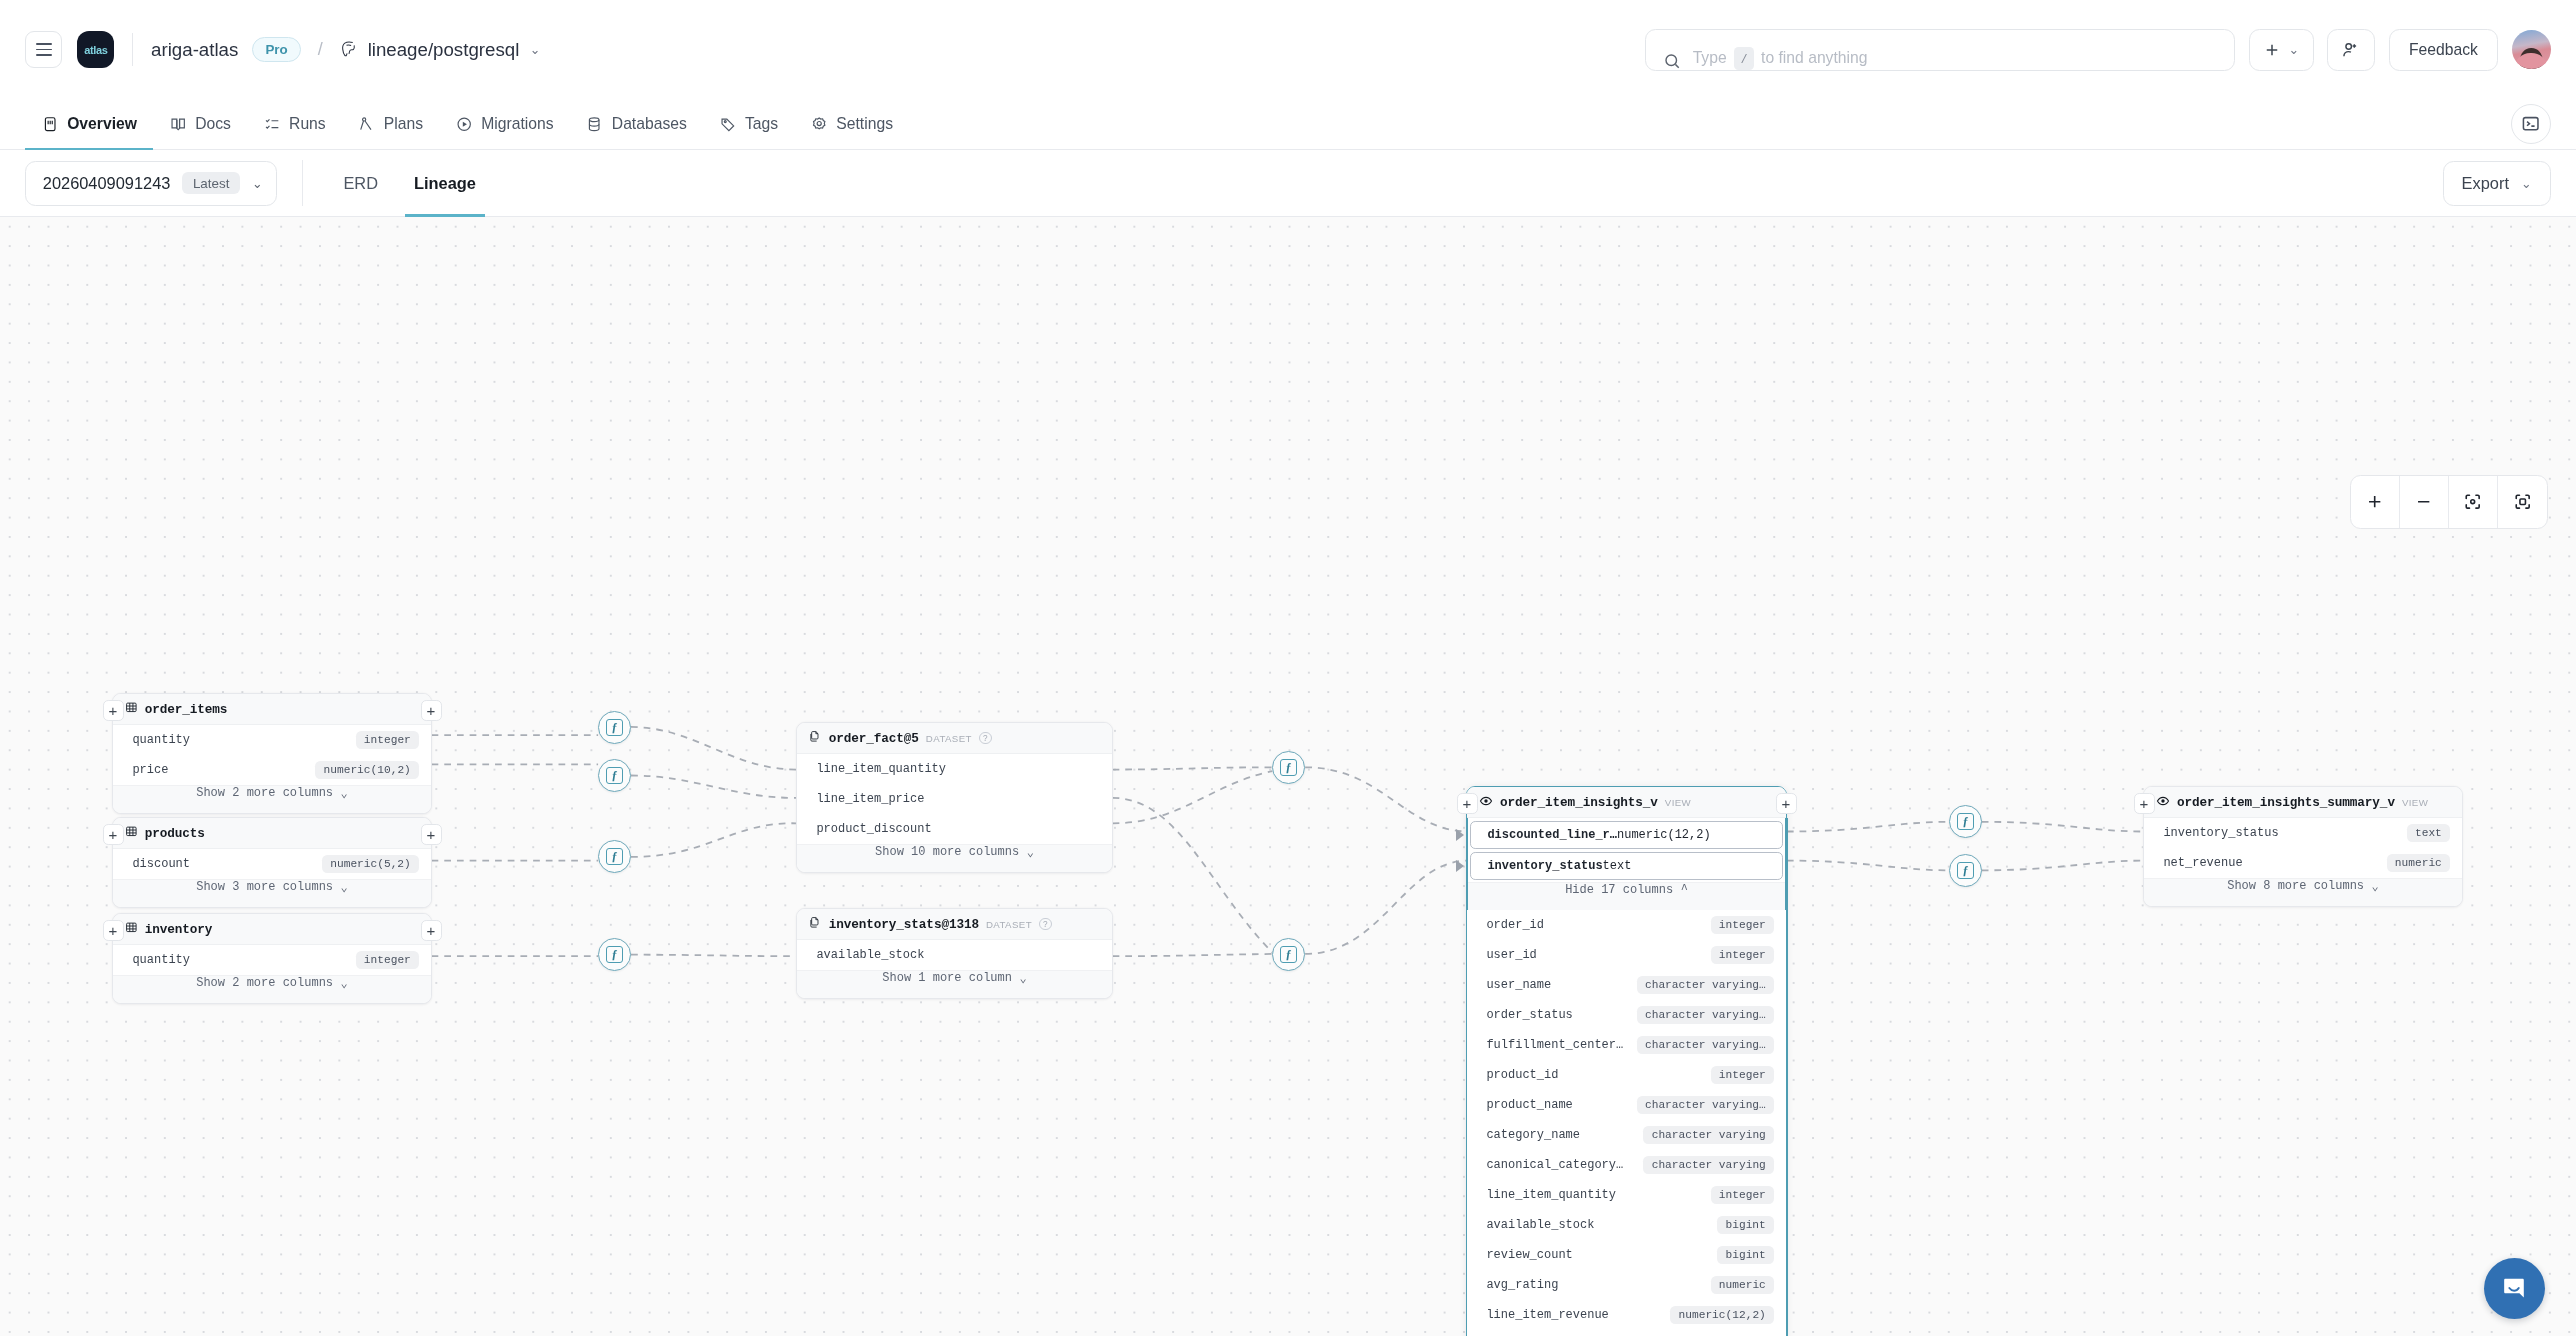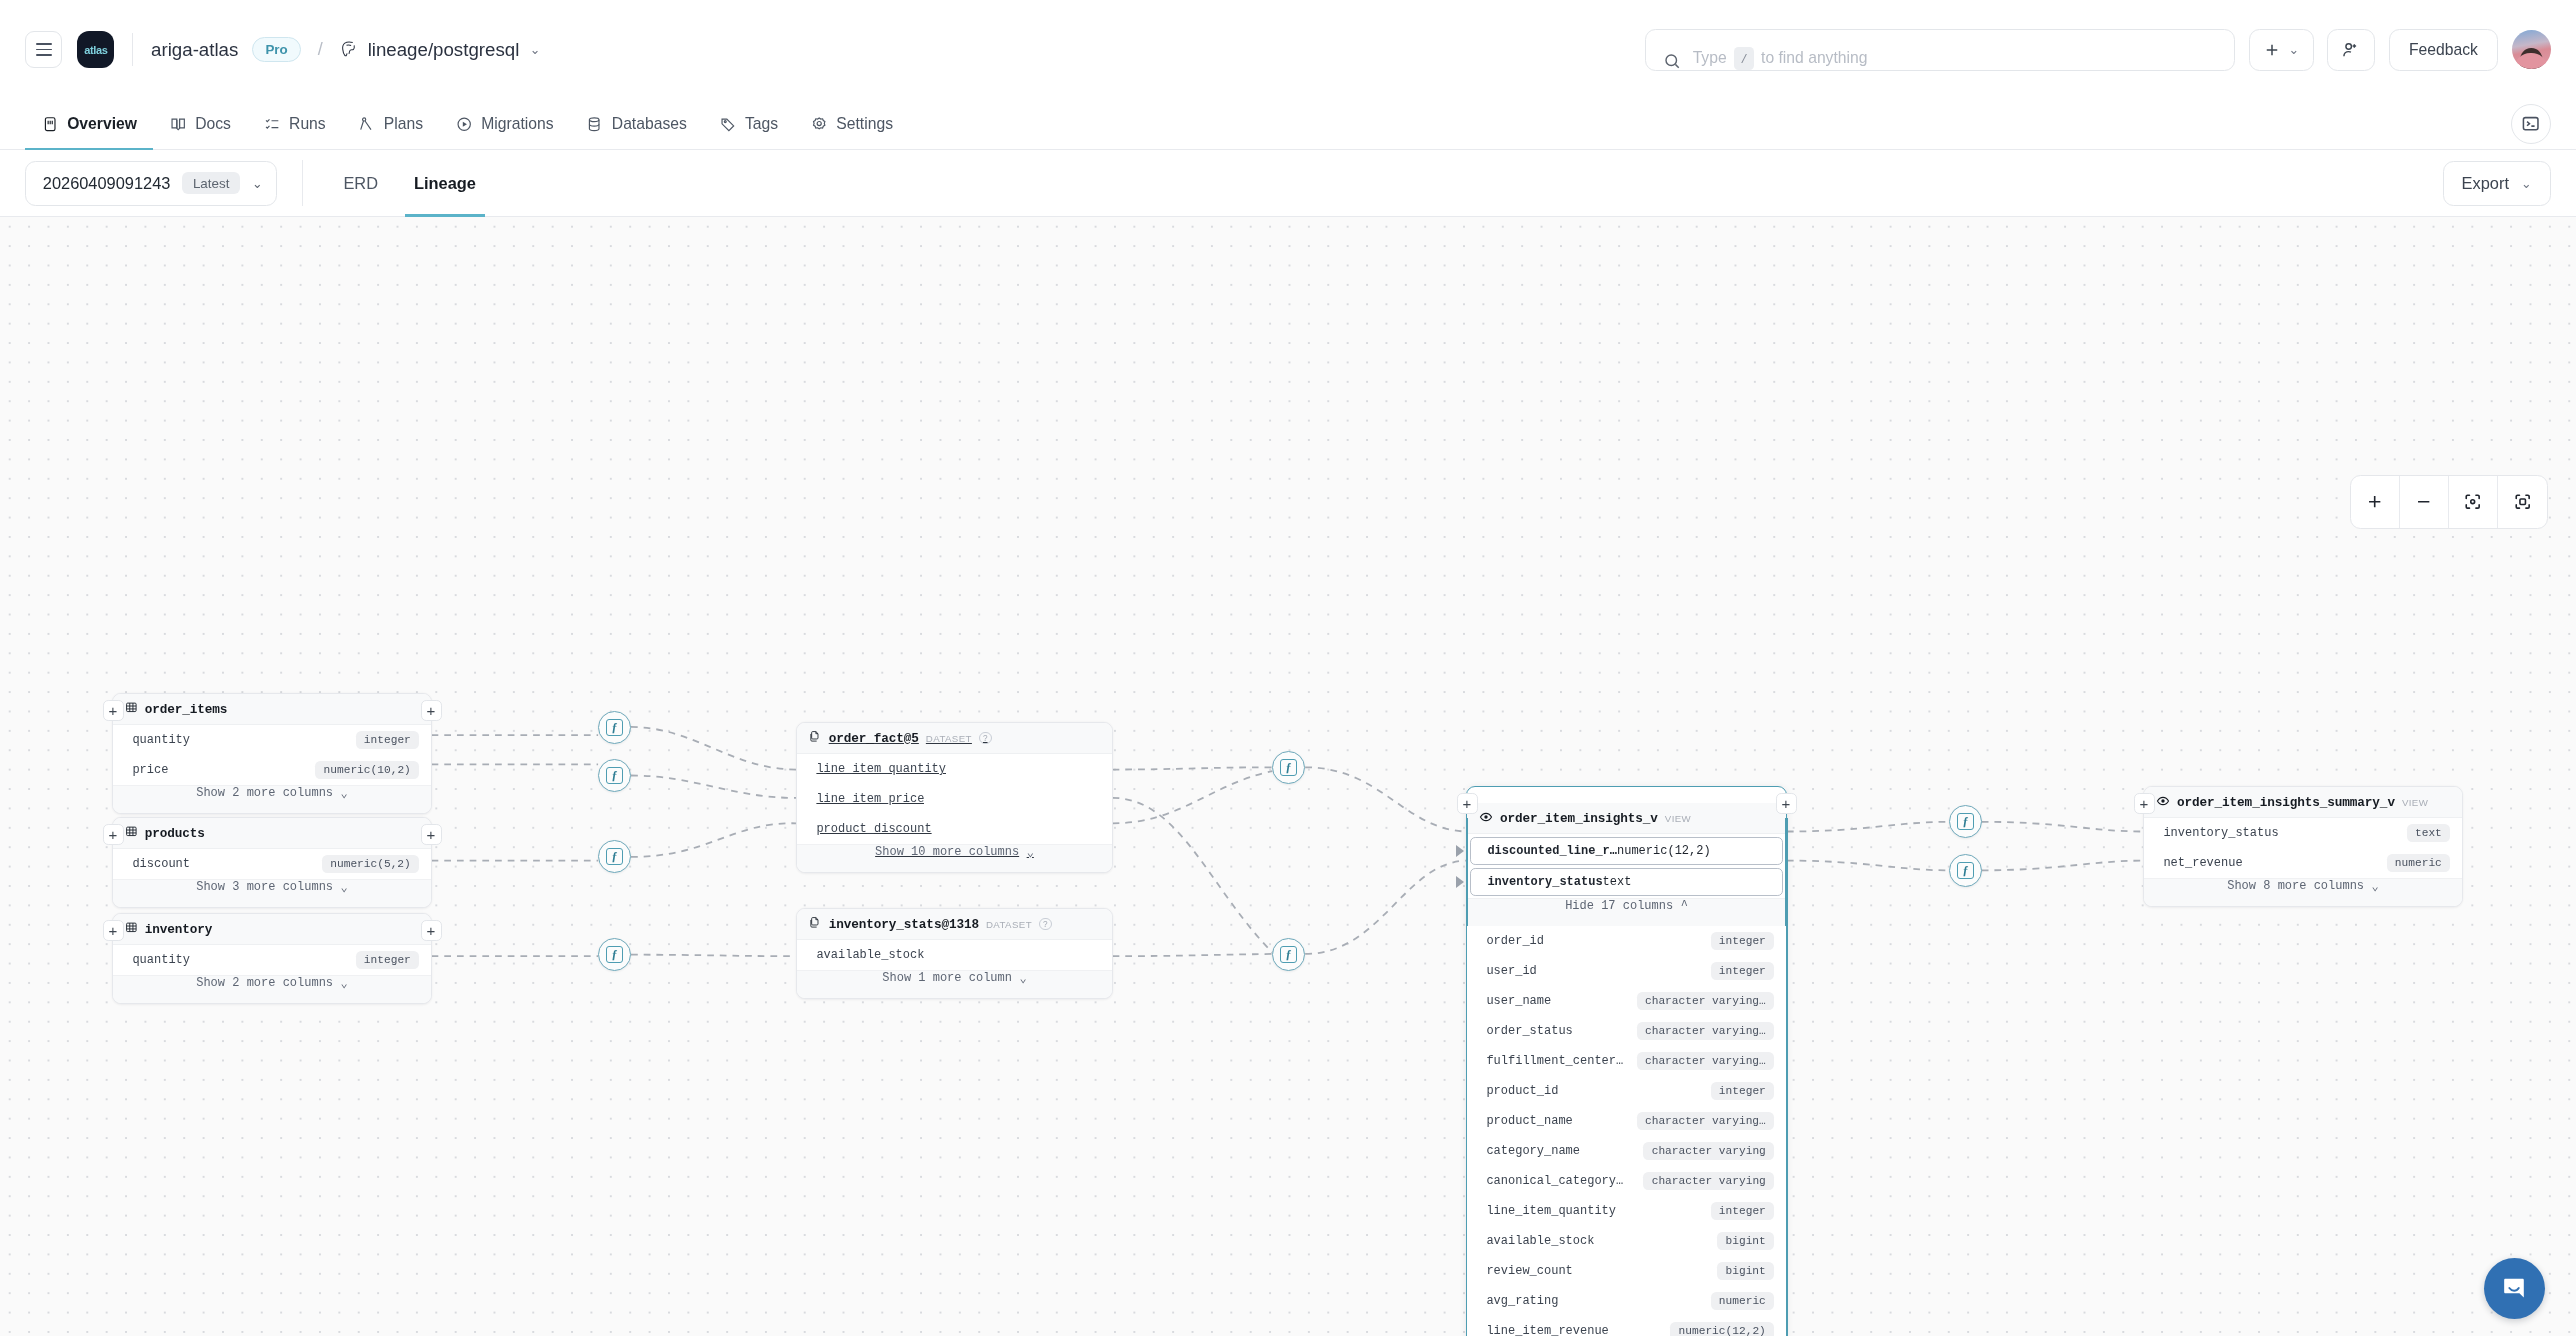--- a/index.html
+++ b/index.html
@@ -178,21 +178,21 @@
     padding:3px 8.2px; border-radius:5.2px; font-size:11.2px; white-space:nowrap;
   }
   .show-more {
     height:28px; display:flex; justify-content:center; gap:7.5px;
     background:#f8f9fa; font-size:12px; color:#5d6573; border-radius:0 0 8.2px 8.2px;
     border-top:0.7px solid #f0f1f3; cursor:pointer;
   }
 
   
   .node.selected { border:1.5px solid #4e9db2; box-shadow:0 1.5px 7.5px rgba(16,24,40,.09); z-index:20; }
-  .node.selected .node-head { background:#f8f9fa; border-radius:7.5px 7.5px 0 0;margin-top:16px; }
+  .node.selected .node-head { background:#f8f9fa; border-radius:7.5px 7.5px 0 0; }
   .hl-col {
     margin:0 3px; border:0.7px solid #b8bfc9; border-radius:5.2px; background:#fff;
     height:28px; display:flex; align-items:center; padding:0 9px 0 16.4px;
     font-size:12px; color:#1d232c; font-weight:700; position:relative;
   }
   .hl-col .ctype { font-weight:400; }
   .edge-handle {
     position:absolute; left:-15px; width:0; height:0;
     border-top:6px solid transparent; border-bottom:6px solid transparent;
     border-left:8.2px solid #9aa1ab;
@@ -458,21 +458,21 @@
               <path d="M3 9.5h18M3 15h18M9 4v16M15 4v16"></path>
             </svg></span>
           <span class="node-title mono">inventory</span>
         </div>
         <div class="col mono">
           <span class="cname">quantity</span>
           <span class="ctype mono">integer</span>
         </div>
         <div class="show-more mono">Show 2 more columns <span>⌄</span></div>
       </div>
-      <div class="node" style="left: 796px; top: 505px; width: 317px; text-decoration: underline;">
+      <div class="node" style="left: 796px; top: 505px; width: 317px;">
         <div class="node-head">
           <span><svg width="12.7" height="12.7" viewBox="0 0 24 24" fill="none" stroke="#222932" stroke-width="1.7">
               <path d="M7 3h6l4 4v8a2 2 0 01-2 2H7a2 2 0 01-2-2V5a2 2 0 012-2z"></path>
               <path d="M13 3v4h4"></path>
               <path d="M3.5 7.5V19a2 2 0 002 2h9"></path>
             </svg></span>
           <span class="node-title mono">order_fact@5</span>
           <span class="node-kind">DATASET</span>
           <span class="q-mark">?</span>
         </div>

